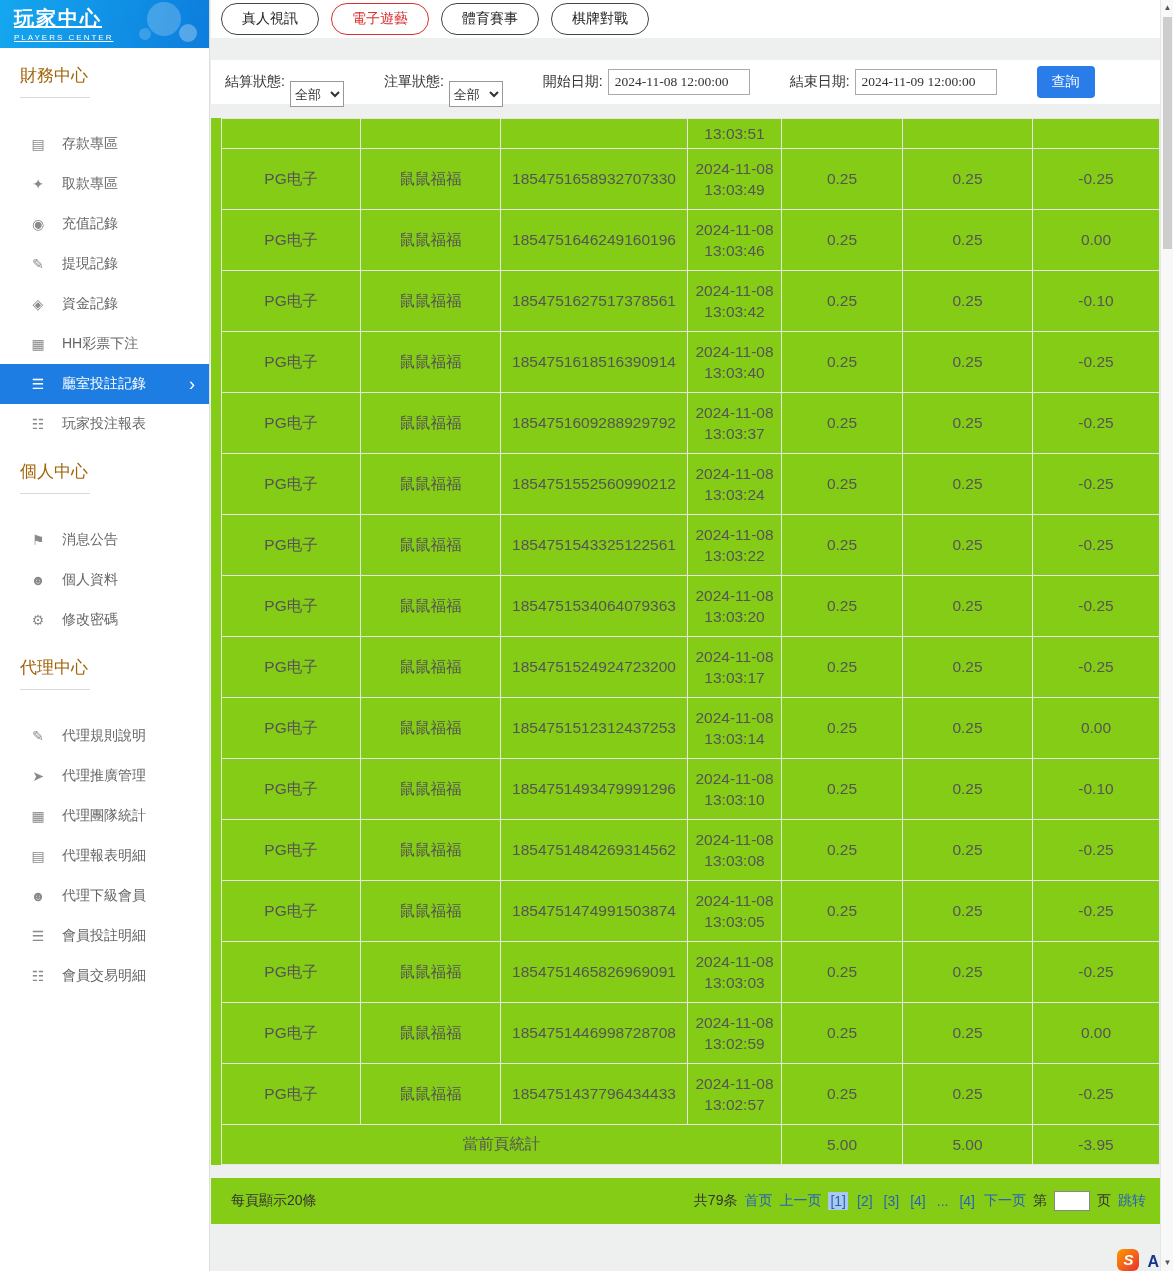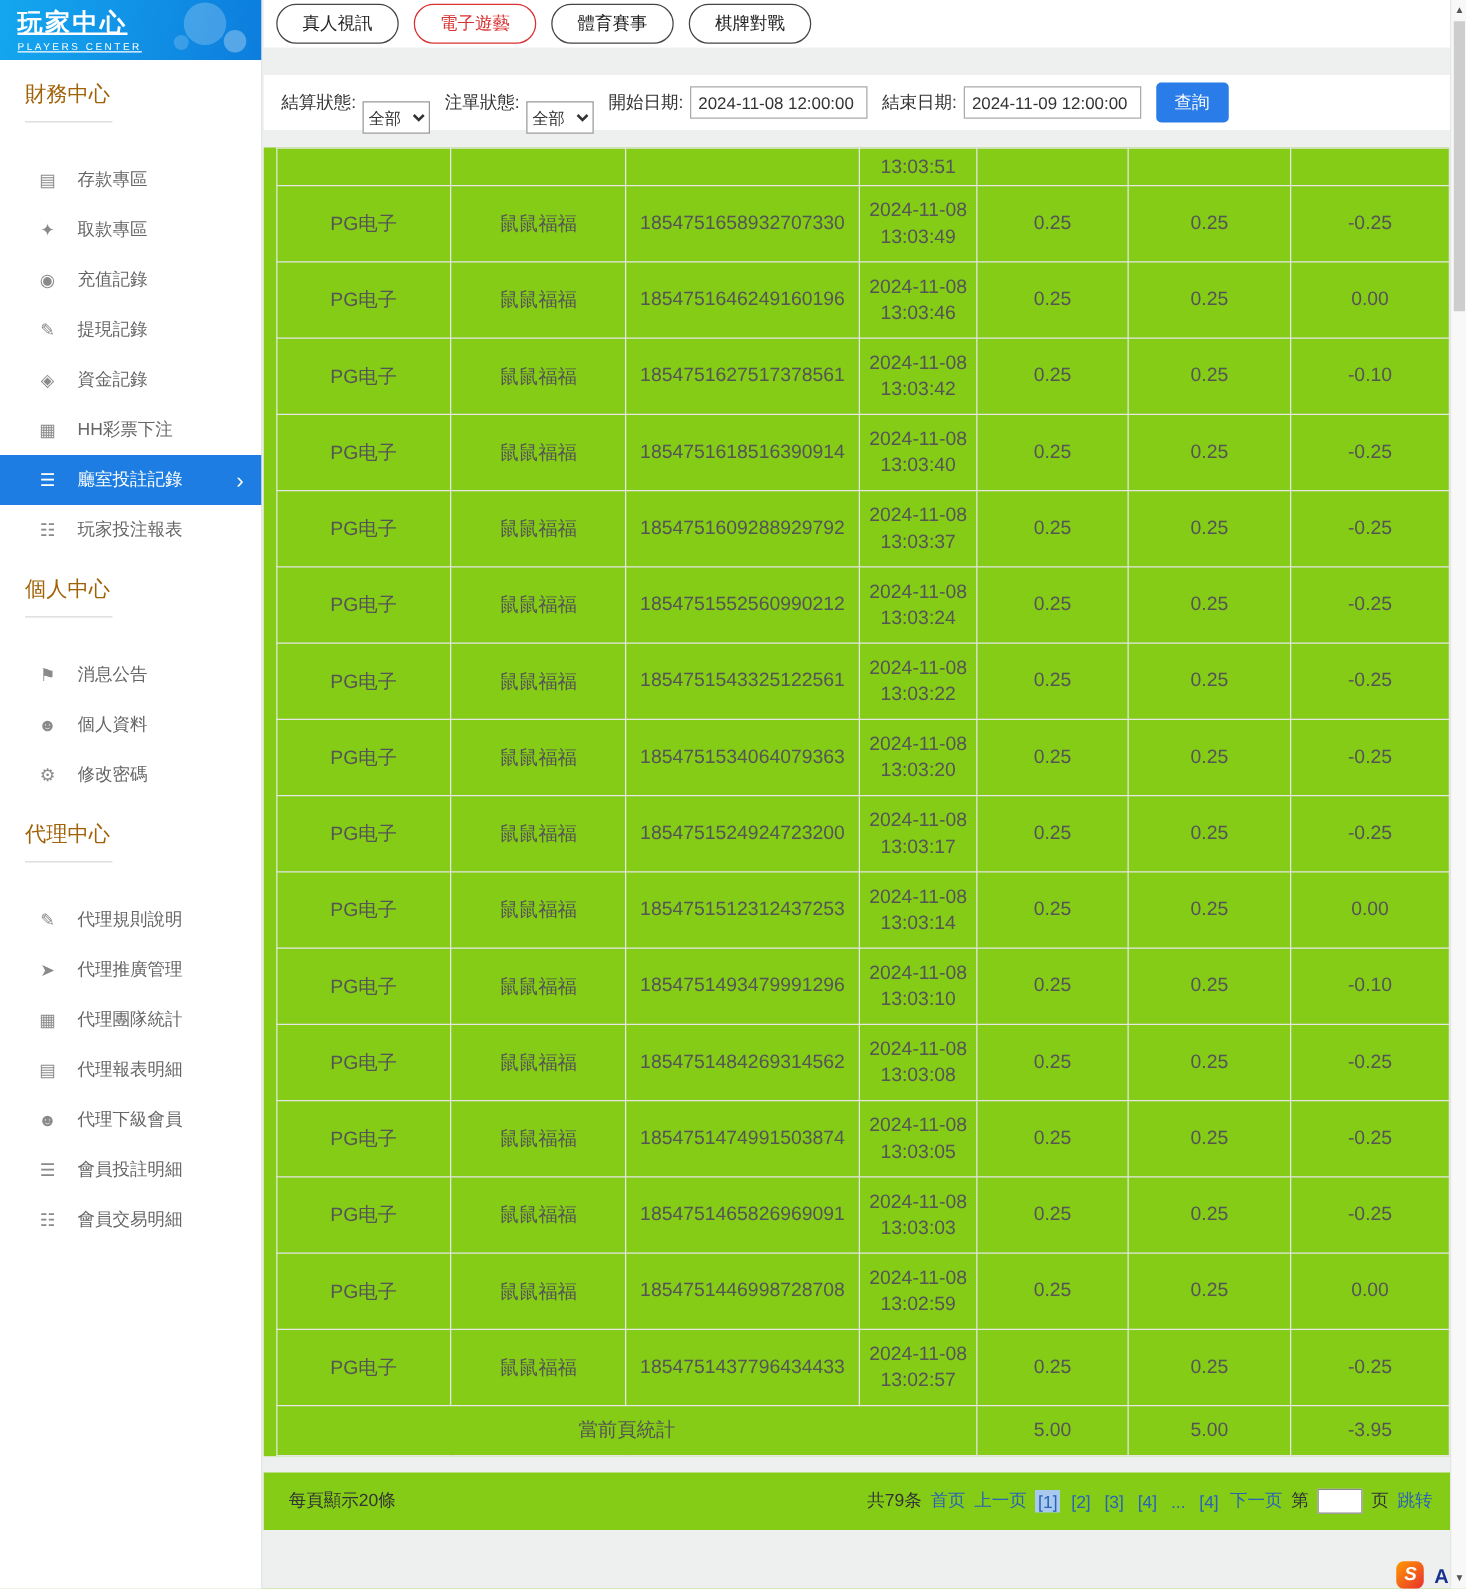--- a/index.html
+++ b/index.html
@@ -43,30 +43,30 @@
     gap:12px; padding:0 10px; margin-bottom:22px;
   }
   .tab {
     border:1px solid #444; border-radius:17px; background:#fff;
     padding:6px 20px; font-size:14px; color:#222; cursor:pointer;
     font-family:inherit;
   }
   .tab.active { color:#d93030; border-color:#d93030; }
   .filter-bar {
     height:44px; background:#fff; display:flex; align-items:center;
-    padding:0 14px; margin-bottom:14px; font-size:14px; color:#333;
+    padding:0 14px; margin-bottom:14px; font-size:14px; color:#333;gap:28px;
   }
   .fgroup { display:flex; align-items:center; gap:5px; margin-right:12px; }
   .filter-bar select {
     height:26px; border:1px solid #999; background:#fff; font-size:13px;
     font-family:inherit; color:#333; width:54px;margin-top:24px;
   }
   .filter-bar input[type="text"] {
     height:26px; border:1px solid #aaa; font-size:13.5px; color:#333;
-    padding:2px 6px; width:142px; font-family:Liberation Sans, sans-serif;
+    padding:2px 6px; width:142px; font-family:Liberation Serif, serif;
   }
   .search-btn {
     background:#2a7ce8; color:#fff; border:none; border-radius:4px;
     padding:7px 15px; font-size:14px; cursor:pointer; font-family:inherit;
   }
   
   .table-wrap { background:#84cc16; padding-left:10px; }
   table { border-collapse:collapse; table-layout:fixed; width:938px; }
   td {
     border:1px solid #e6e6e6; text-align:center; color:#555;

